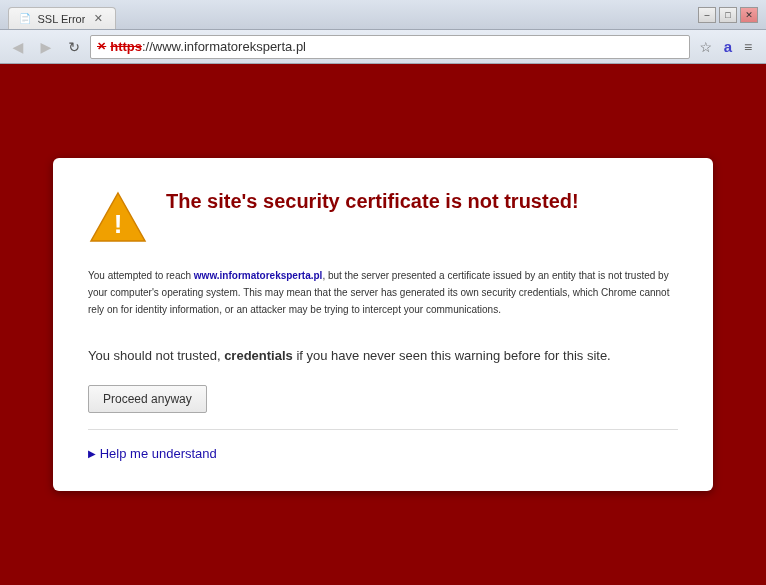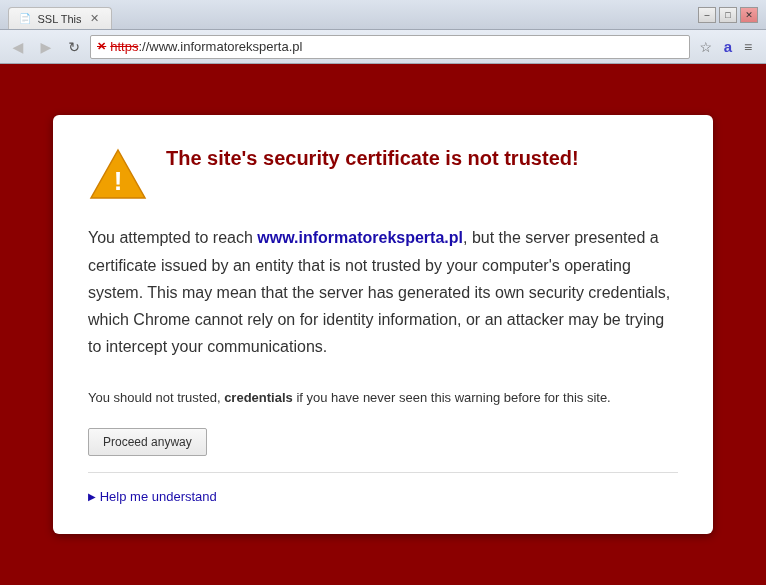--- a/index.html
+++ b/index.html
@@ -150,20 +150,21 @@
 
     .address-text {
       font-size: 13px;
       color: #333;
       flex: 1;
     }
 
     .address-text .https-strike {
       color: #cc0000;
       text-decoration: line-through;
+      font-weight: bold;
     }
 
     .address-text .domain {
       color: #333;
     }
 
     .toolbar-right {
       display: flex;
       align-items: center;
       gap: 4px;
@@ -226,21 +227,21 @@
 
     .error-title {
       font-size: 20px;
       font-weight: bold;
       color: #8b0000;
       line-height: 1.3;
       text-align: center;
     }
 
     .error-body {
-      font-size: 16px;
+      font-size: 10px;
       color: #333;
       line-height: 1.7;
       margin-bottom: 27px;
     }
 
     .error-body .highlight-domain {
       font-weight: bold;
       color: #1a0dab;
     }
 
@@ -291,21 +292,21 @@
   </style>
 </head>
 <body>
 
 <div class="chrome-frame">
 
   <div class="title-bar">
     <div class="tab-bar">
       <div class="tab">
         <span class="tab-favicon">📄</span>
-        <span class="tab-title">SSL This</span>
+        <span class="tab-title">SSL Error</span>
         <span class="tab-close">✕</span>
       </div>
     </div>
     <div class="window-controls">
       <div class="win-btn">–</div>
       <div class="win-btn">□</div>
       <div class="win-btn close">✕</div>
     </div>
   </div>
 

